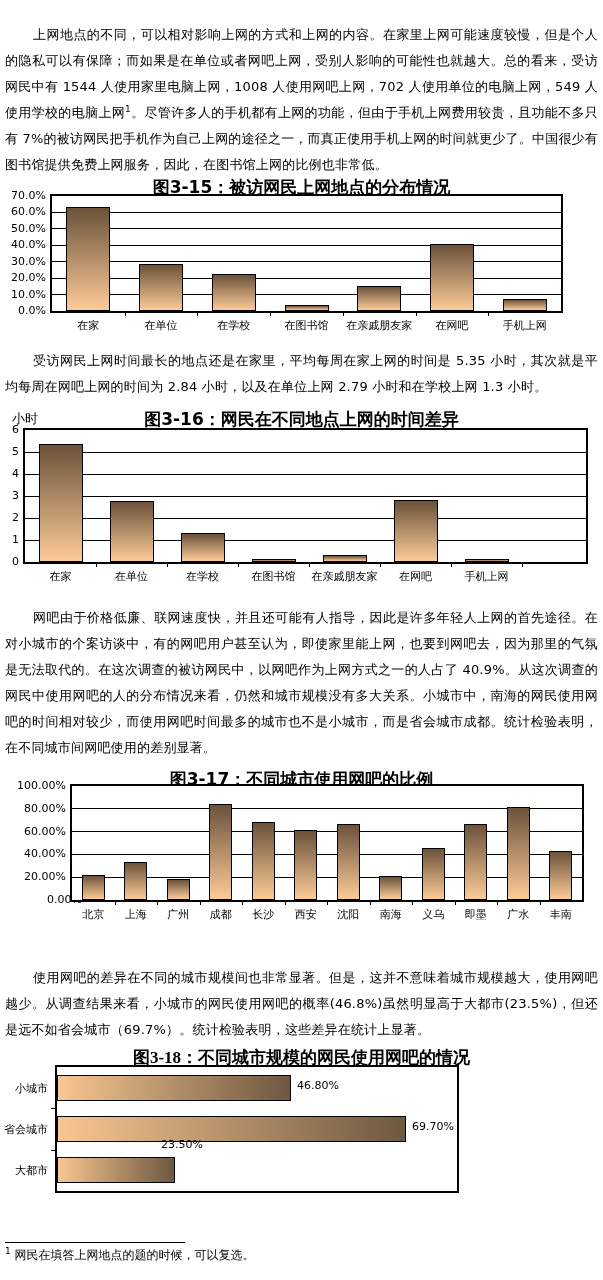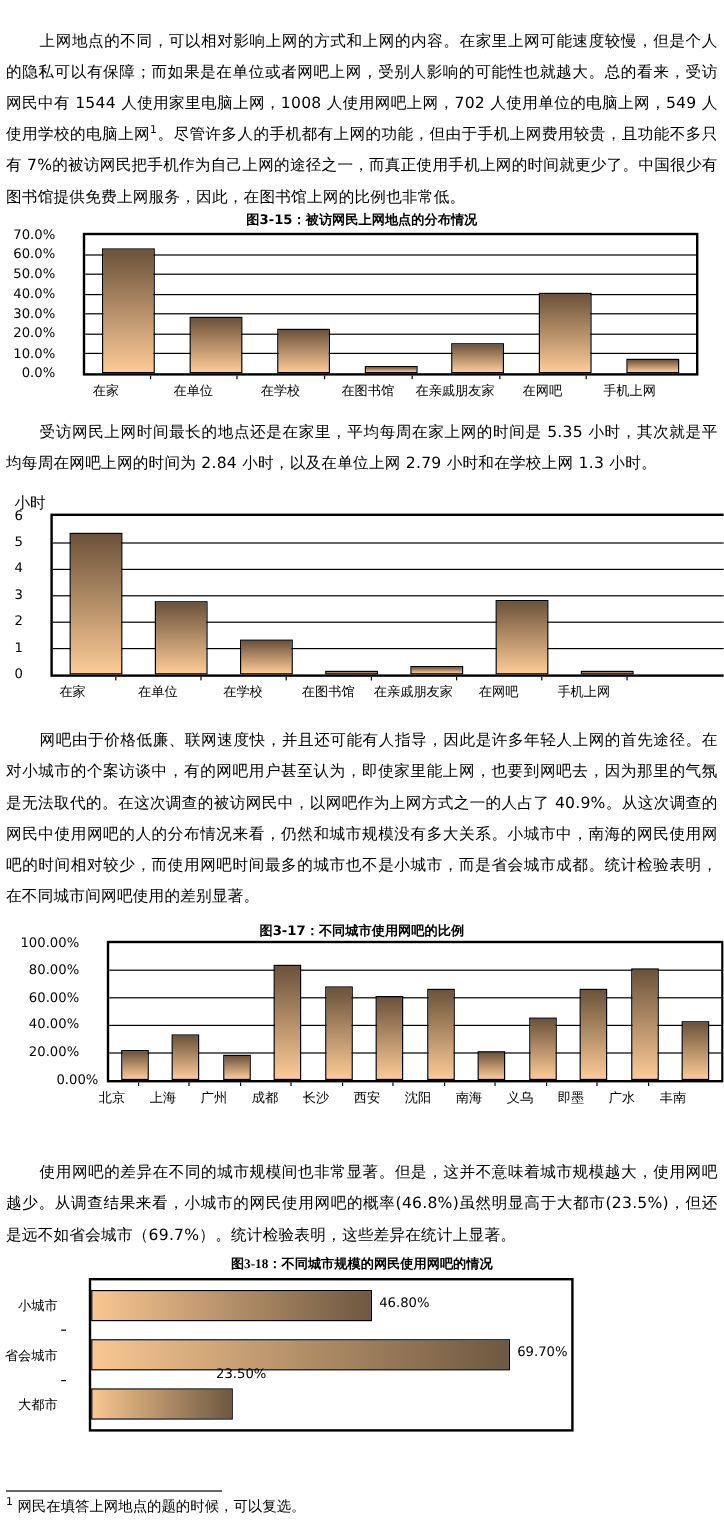--- a/index.html
+++ b/index.html
@@ -9,23 +9,23 @@
   }
   .para{
     position:absolute;left:5px;width:593px;
     font-size:13px;line-height:26px;text-align:justify;text-indent:28px;
     letter-spacing:0.2px;
   }
   sup.fn{font-size:9px;line-height:0;vertical-align:super;}
   .chart{position:absolute;left:0;width:603px;}
   .chart-title{
     position:absolute;top:0;left:0;width:100%;text-align:center;
-    font-size:11px;font-weight:bold;white-space:nowrap;
+    font-size:17px;font-weight:bold;white-space:nowrap;
   }
-  .plot{position:absolute;border:2px solid #000;background:#fff;box-sizing:content-box;margin-left:19px;}
+  .plot{position:absolute;border:2px solid #000;background:#fff;box-sizing:content-box;}
   .gridline{position:absolute;left:0;width:100%;height:1px;background:#000;}
   .vbar{position:absolute;bottom:0;border:1px solid #000;box-sizing:border-box;}
   .hbar{position:absolute;left:0;border:1px solid #000;box-sizing:border-box;}
   .ylab{position:absolute;font-size:11px;text-align:right;white-space:nowrap;}
   .catlab{position:absolute;font-size:11px;text-align:center;white-space:nowrap;}
   .hcatlab{position:absolute;font-size:11px;text-align:right;white-space:nowrap;}
   .vallab{position:absolute;font-size:11px;white-space:nowrap;}
   .tickv{position:absolute;width:1px;height:3px;background:#000;}
   .tickh{position:absolute;width:4px;height:1px;background:#000;}
   .yunit{position:absolute;font-size:13px;white-space:nowrap;}
@@ -74,20 +74,21 @@
     <div class="catlab" style="left: 270.143px; width: 72.7143px; top: 142px;">在图书馆</div>
     <div class="catlab" style="left: 342.857px; width: 72.7143px; top: 142px;">在亲戚朋友家</div>
     <div class="catlab" style="left: 415.571px; width: 72.7143px; top: 142px;">在网吧</div>
     <div class="catlab" style="left: 488.286px; width: 72.7143px; top: 142px;">手机上网</div>
   </div>
 
 <p class="para" style="top:335px;"><span>受访网民上网时间最长的地点还是在家里，平均每周在家上网的时间是 5.35 小时，其次就是平均每周在网吧上网的时间为 2.84 小时，以及在单位上网 2.79 小时和在学校上网 1.3 小时。</span></p>
 
 <div class="chart" id="chart2" style="top:408px;height:178px;">
   <div class="yunit" style="left:12px;top:2px;">小时</div>
+  <div class="chart-title">图3-16：网民在不同地点上网的时间差异</div>
 <div class="ylab" style="left: 0px; width: 19px; top: 15px;">6</div>
     <div class="ylab" style="left: 0px; width: 19px; top: 37px;">5</div>
     <div class="ylab" style="left: 0px; width: 19px; top: 59px;">4</div>
     <div class="ylab" style="left: 0px; width: 19px; top: 81px;">3</div>
     <div class="ylab" style="left: 0px; width: 19px; top: 103px;">2</div>
     <div class="ylab" style="left: 0px; width: 19px; top: 125px;">1</div>
     <div class="ylab" style="left: 0px; width: 19px; top: 147px;">0</div>
     <div class="plot" style="left: 23px; top: 20px; width: 561px; height: 132px;">
       <div class="gridline" style="top: 21.5px;"></div>
       <div class="gridline" style="top: 43.5px;"></div>

